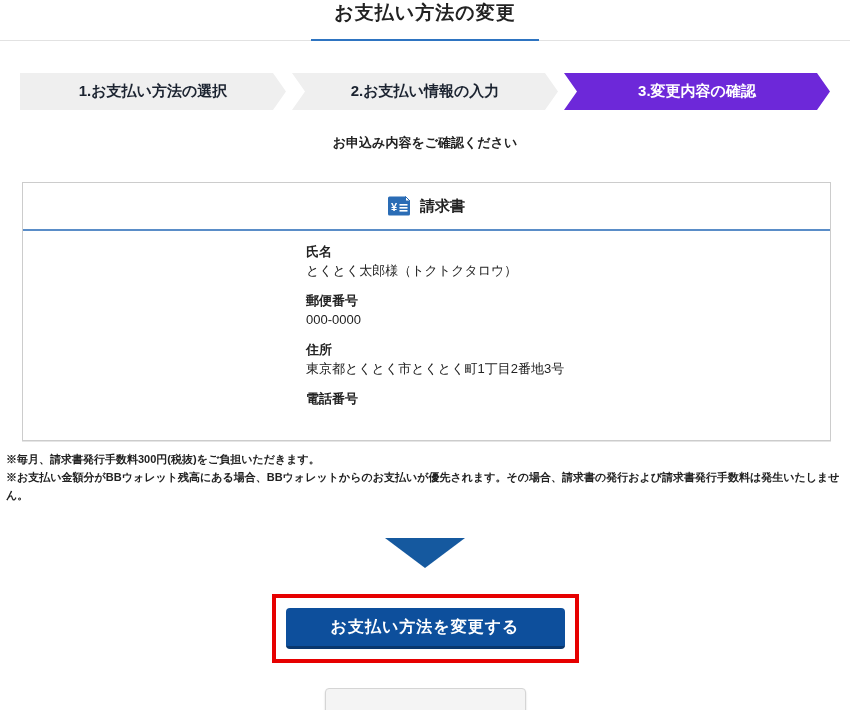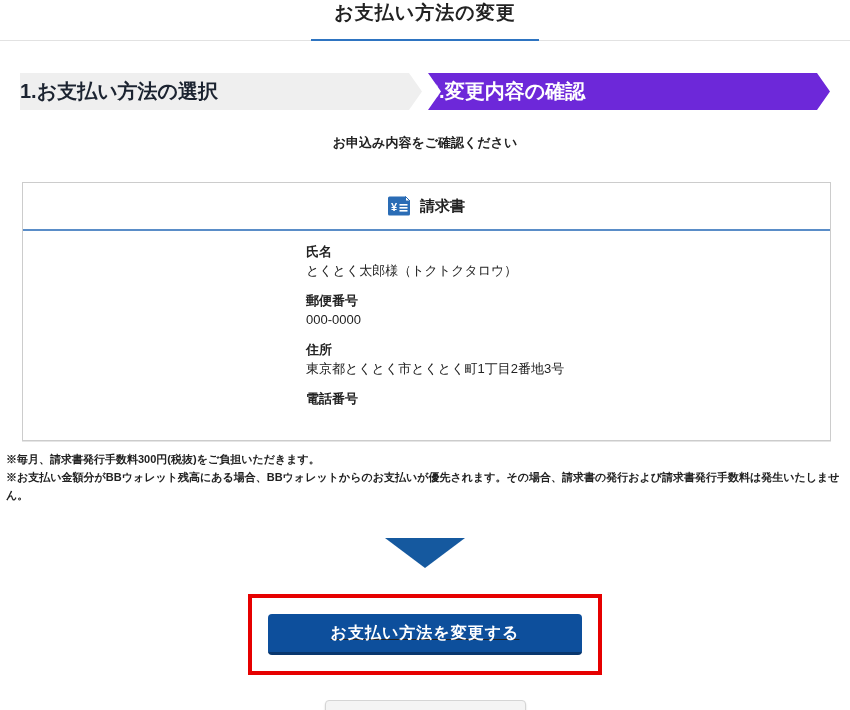--- a/index.html
+++ b/index.html
@@ -17,22 +17,22 @@
   .title-divider .gray-line {
     position:absolute; left:0; right:0; top:1px; height:1px; background:#e2e2e2;
   }
   .title-divider .blue-seg {
     position:absolute; left:50%; transform:translateX(-50%); top:0;
     width:228px; height:2px; background:#2e74c1;
   }
   
   .steps { display:flex; margin:32px 20px 0 20px; height:37px; }
   .step {
-    flex:1; display:flex; align-items:center; 
-    background:#efefef; font-size:20px; font-weight:bold; color:#1b2330;
+    flex:1; display:flex; align-items:center; justify-content:center;
+    background:#efefef; font-size:15px; font-weight:bold; color:#1b2330;
   }
   .step + .step { margin-left:6px; }
   .step-first { clip-path:polygon(0 0, calc(100% - 13px) 0, 100% 50%, calc(100% - 13px) 100%, 0 100%); }
   .step-mid   { clip-path:polygon(0 0, calc(100% - 13px) 0, 100% 50%, calc(100% - 13px) 100%, 0 100%, 13px 50%); }
   .step-last  { clip-path:polygon(0 0, 100% 0, 100% 100%, 0 100%, 13px 50%); }
   .step.active { background:#6d28d9; color:#ffffff; }
   
   .subtitle { margin-top:24px; text-align:center; font-size:13px; font-weight:bold; color:#222; }
   
   .summary-box { margin:30px 19px 0 22px; border:1px solid #cccccc; background:#fff;
@@ -49,21 +49,21 @@
   .notes { margin:9px 6px 0 6px; }
   .note { font-size:11px; font-weight:bold; color:#222; line-height:18px; }
   
   .down-arrow {
     margin:34px auto 0 auto; width:0; height:0;
     border-left:40px solid transparent; border-right:40px solid transparent;
     border-top:30px solid #15599f;
   }
   
   .annotation {
-    width:354px; margin:26px auto 0 auto; border:4px solid #e60000; padding:16px;text-decoration:underline;
+    width:307px; margin:26px auto 0 auto; border:4px solid #e60000; padding:10px;
   }
   .submit-btn {
     display:block; width:100%; height:41px; background:#0d4f9c; color:#ffffff;
     font-family:"Liberation Sans", sans-serif;
     font-size:16px; font-weight:bold; border:none; border-bottom:3px solid #09376e;
     border-radius:4px; cursor:pointer; letter-spacing:1px;
   }
   
   .back-btn {
     width:201px; height:32px; margin:25px auto 0 auto; background:#f4f4f4;
@@ -79,20 +79,23 @@
 <div class="page-title">お支払い方法の変更</div>
 
 <div class="title-divider">
   <div class="gray-line"></div>
   <div class="blue-seg"></div>
 </div>
 
 <div class="steps">
   <div class="step step-first">
     <span>1.お支払い方法の選択</span>
+  </div>
+  <div class="step step-mid">
+    <span>2.お支払い情報の入力</span>
   </div>
   <div class="step step-mid active">
     <span>3.変更内容の確認</span>
   </div>
 </div>
 
 <div class="subtitle">お申込み内容をご確認ください</div>
 
 <div class="summary-box">
   <div class="box-header">

